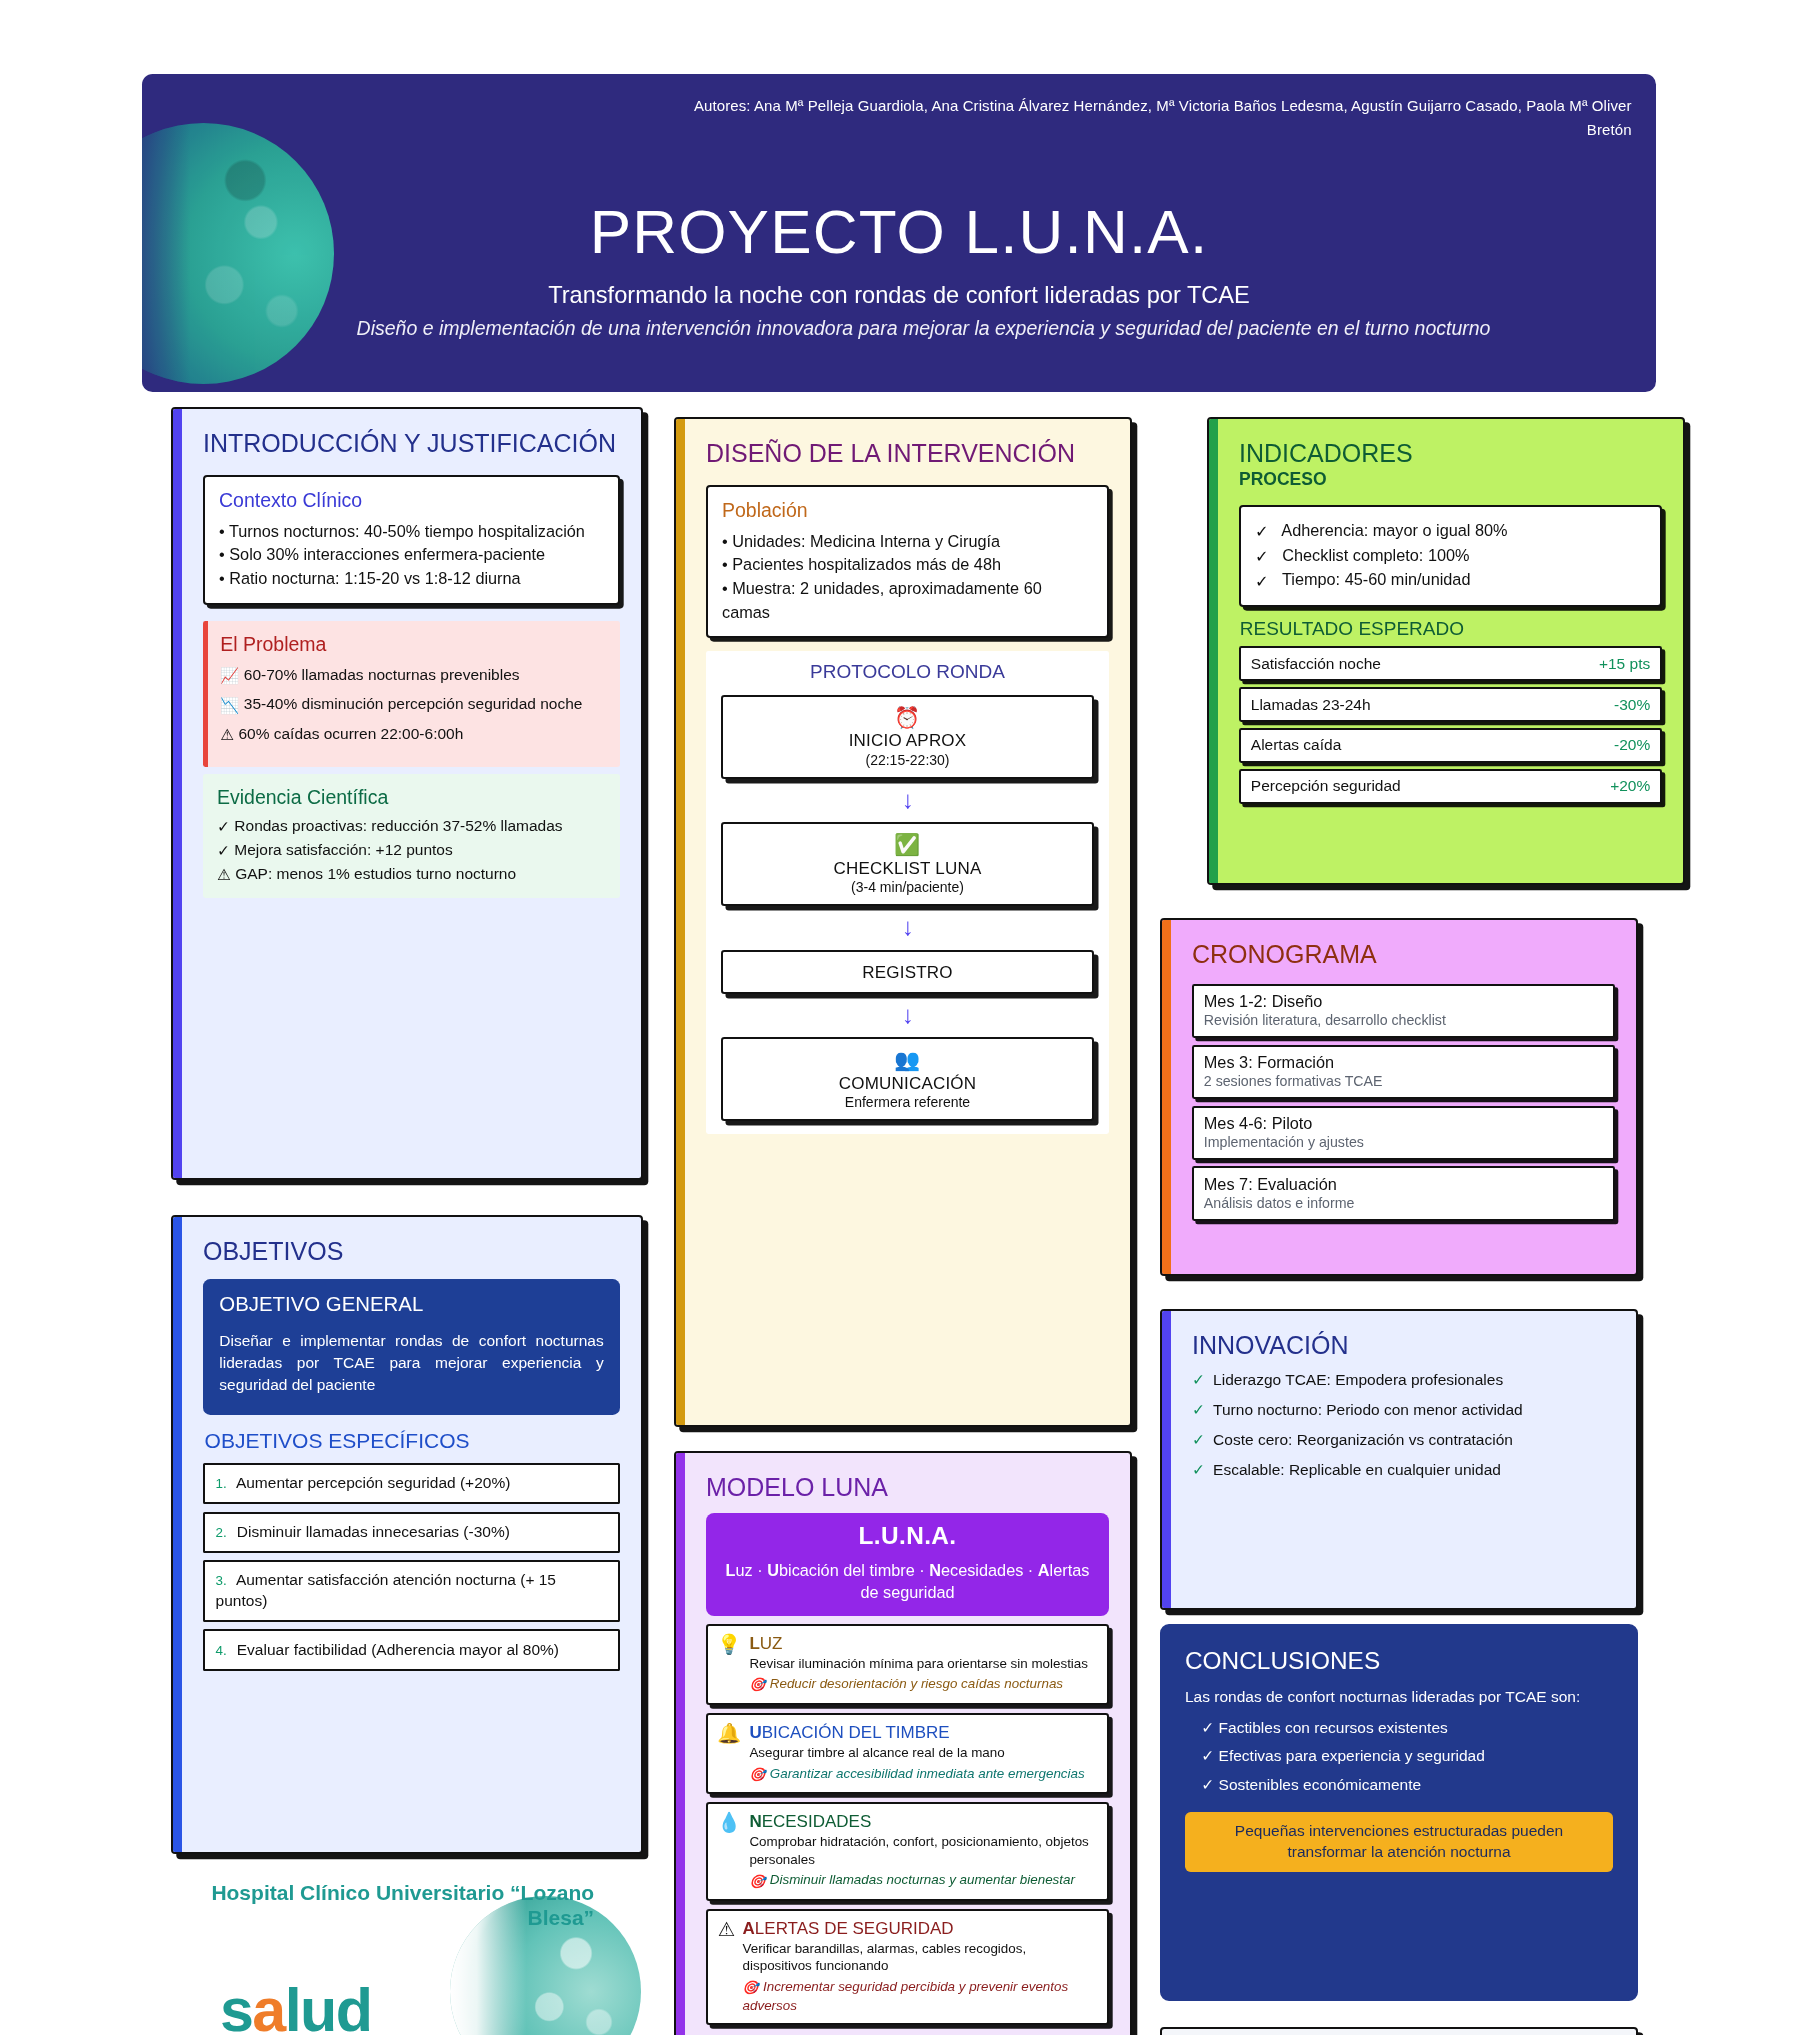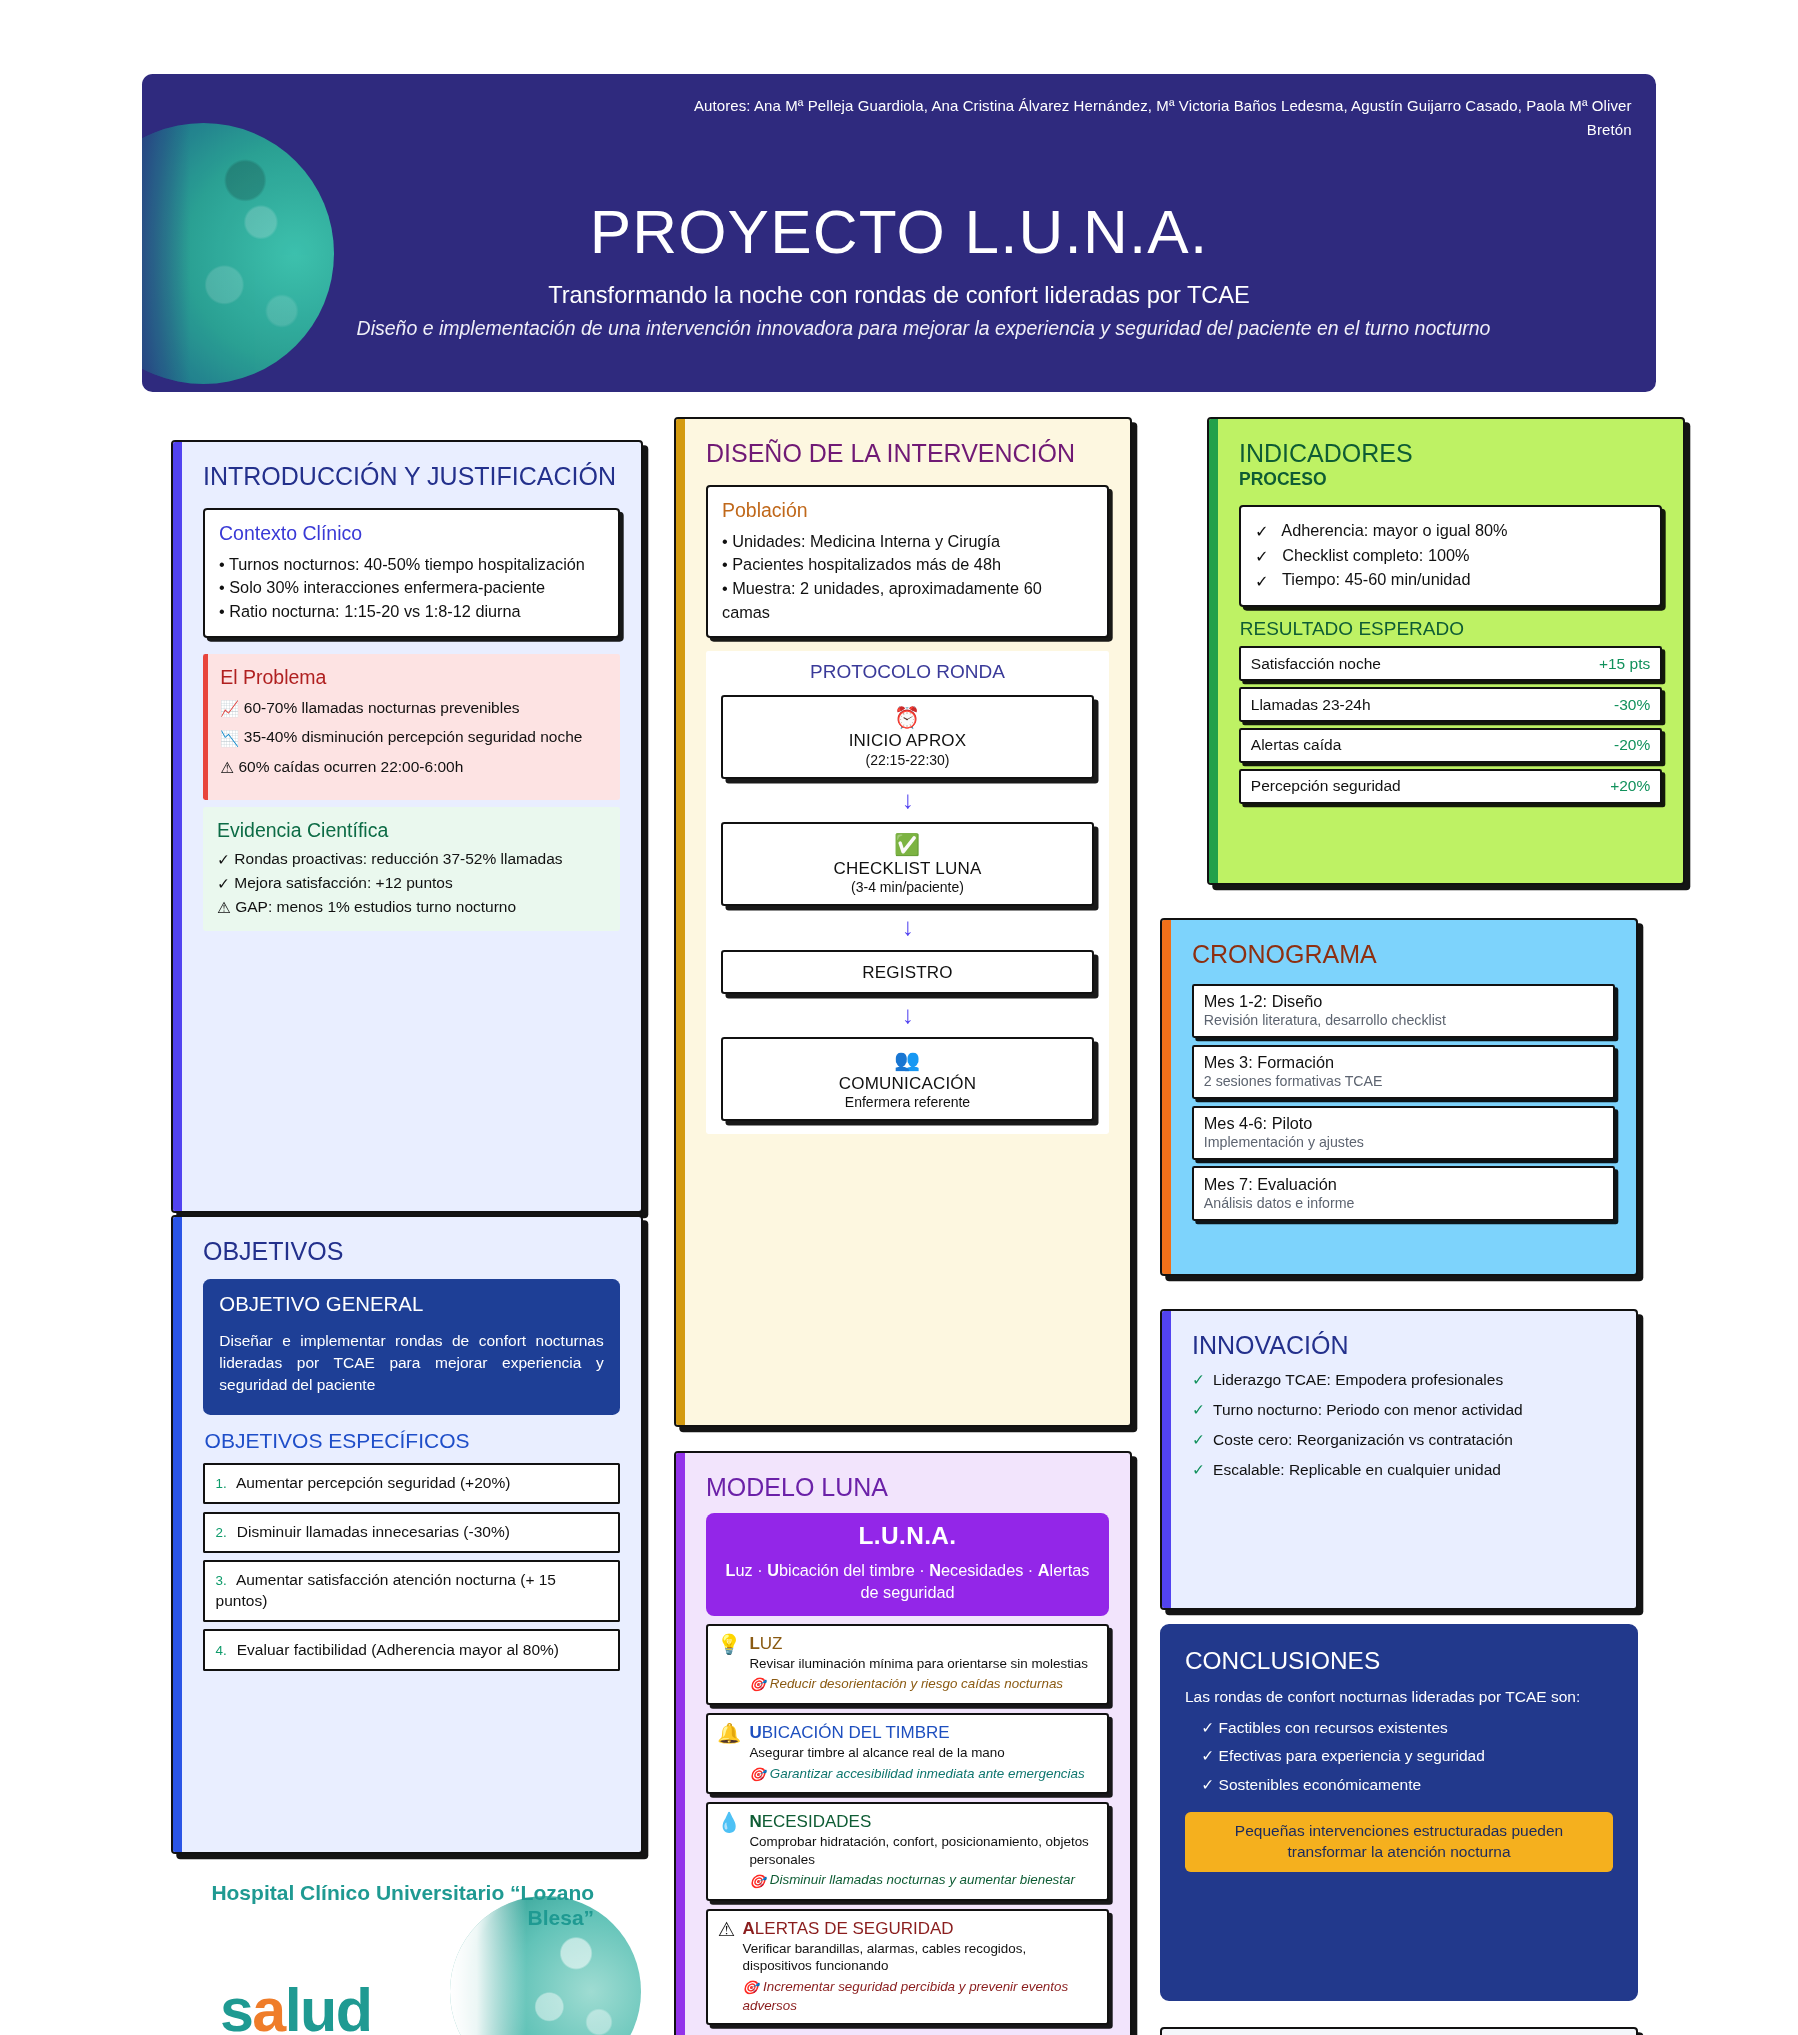--- a/index.html
+++ b/index.html
@@ -102,21 +102,21 @@
     box-shadow: 3.7px 3.7px 0 rgba(0,0,0,0.9);
     padding: 12.2px 14px;
   }
   .bx-title { font-size: 19.5px; margin-bottom: 8.1px; }
   .li { font-size: 16.3px; line-height: 1.45; }
 
   
   .ico { display:inline-block; vertical-align:-1.2px; }
 
   
-  #c-intro { left: 171px; top: 440px; width: 472px; height: 773px; background: #e9eeff; }
+  #c-intro { left: 171px; top: 407px; width: 472px; height: 773px; background: #e9eeff; }
   #c-intro .accent { background: #5243f0; }
 
   .prob-box {
     background: #fde3e3;
     border-left: 5.3px solid #e8453c;
     border-radius: 2.4px;
     padding: 12.2px 14px 14.7px 12.2px;
   }
   .prob-title { color: #b02020; font-size: 19.5px; margin-bottom: 7.3px; }
   .prob-li { font-size: 15.5px; line-height: 1.42; margin-bottom: 6.5px; }
@@ -201,21 +201,21 @@
   .res-head { color: #0e5c34; font-size: 19px; margin: 10.6px 0 6.5px 0.8px; }
   .res-row {
     border: 2.4px solid #111; background: #fff; border-radius: 2.4px;
     box-shadow: 3.3px 3.3px 0 rgba(0,0,0,0.9);
     padding: 6.5px 9.8px; margin-bottom: 5.7px;
     display: flex; justify-content: space-between; align-items: center;
     font-size: 15.5px;
   }
   .res-val { color: #11915c; font-weight: 400; }
 
-  #c-cron { left: 1160px; top: 918px; width: 478px; height: 358px; background: #7dd3fc; }
+  #c-cron { left: 1160px; top: 918px; width: 478px; height: 358px; background: #f0abfc; }
   #c-cron .accent { background: #f0701a; }
   .cron-t { color: #8e2f10; }
   .cron-item {
     border: 2.4px solid #111; background: #fff; border-radius: 2.4px;
     box-shadow: 3.3px 3.3px 0 rgba(0,0,0,0.9);
     padding: 6.5px 9.8px 8.1px; margin-bottom: 6.5px;
   }
   .cron-h { font-size: 16.3px; }
   .cron-s { font-size: 14.2px; color: #5d6470; margin-top: 0.8px; }
 

